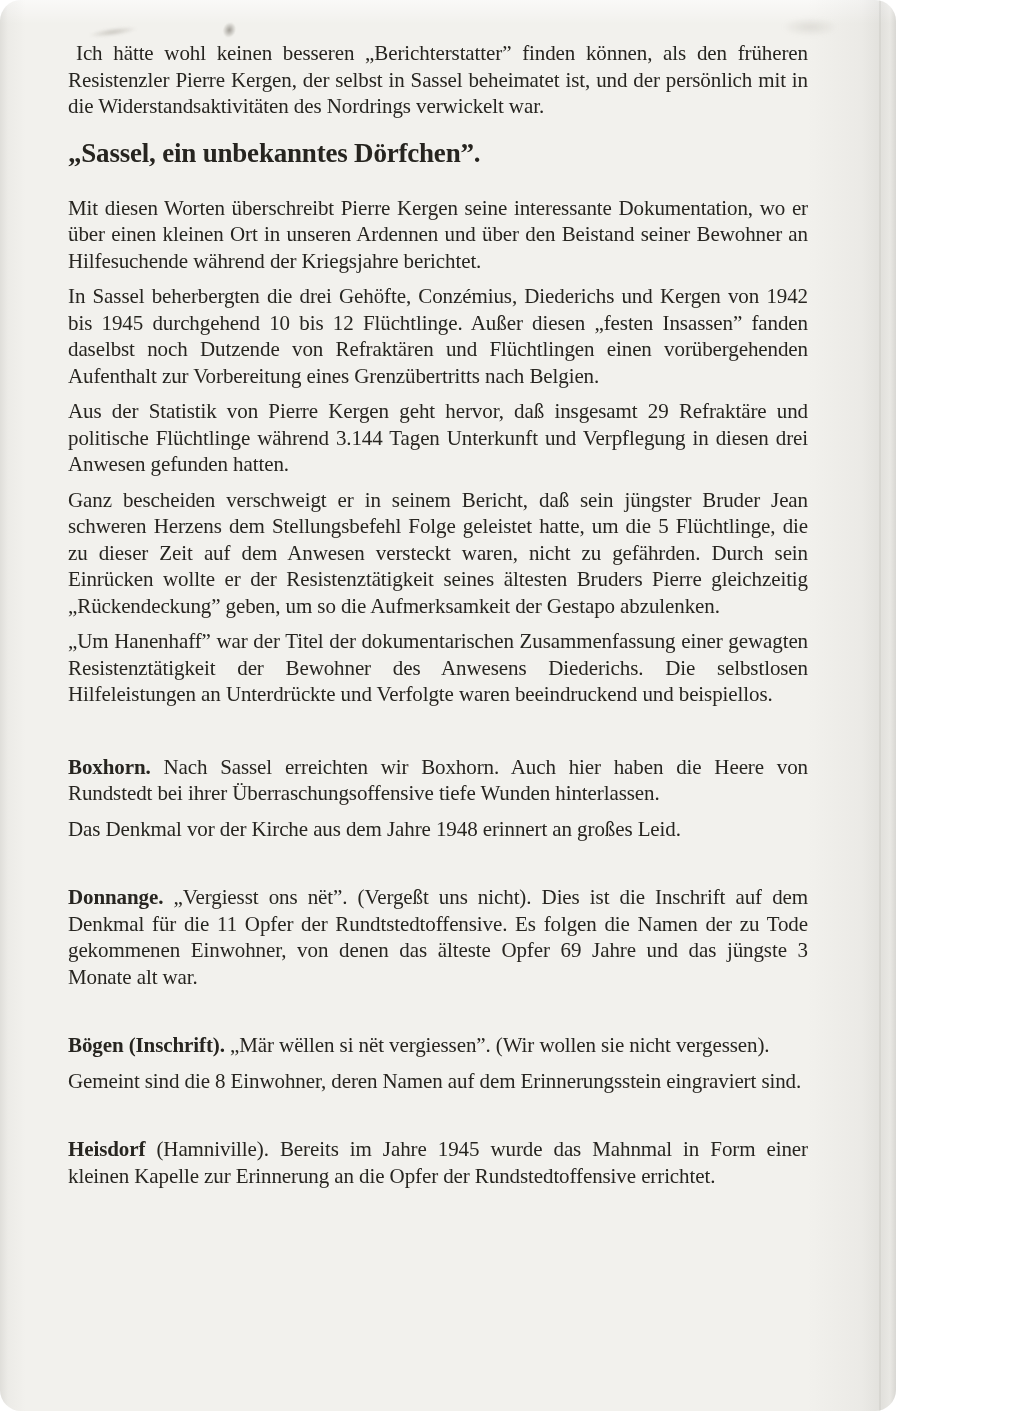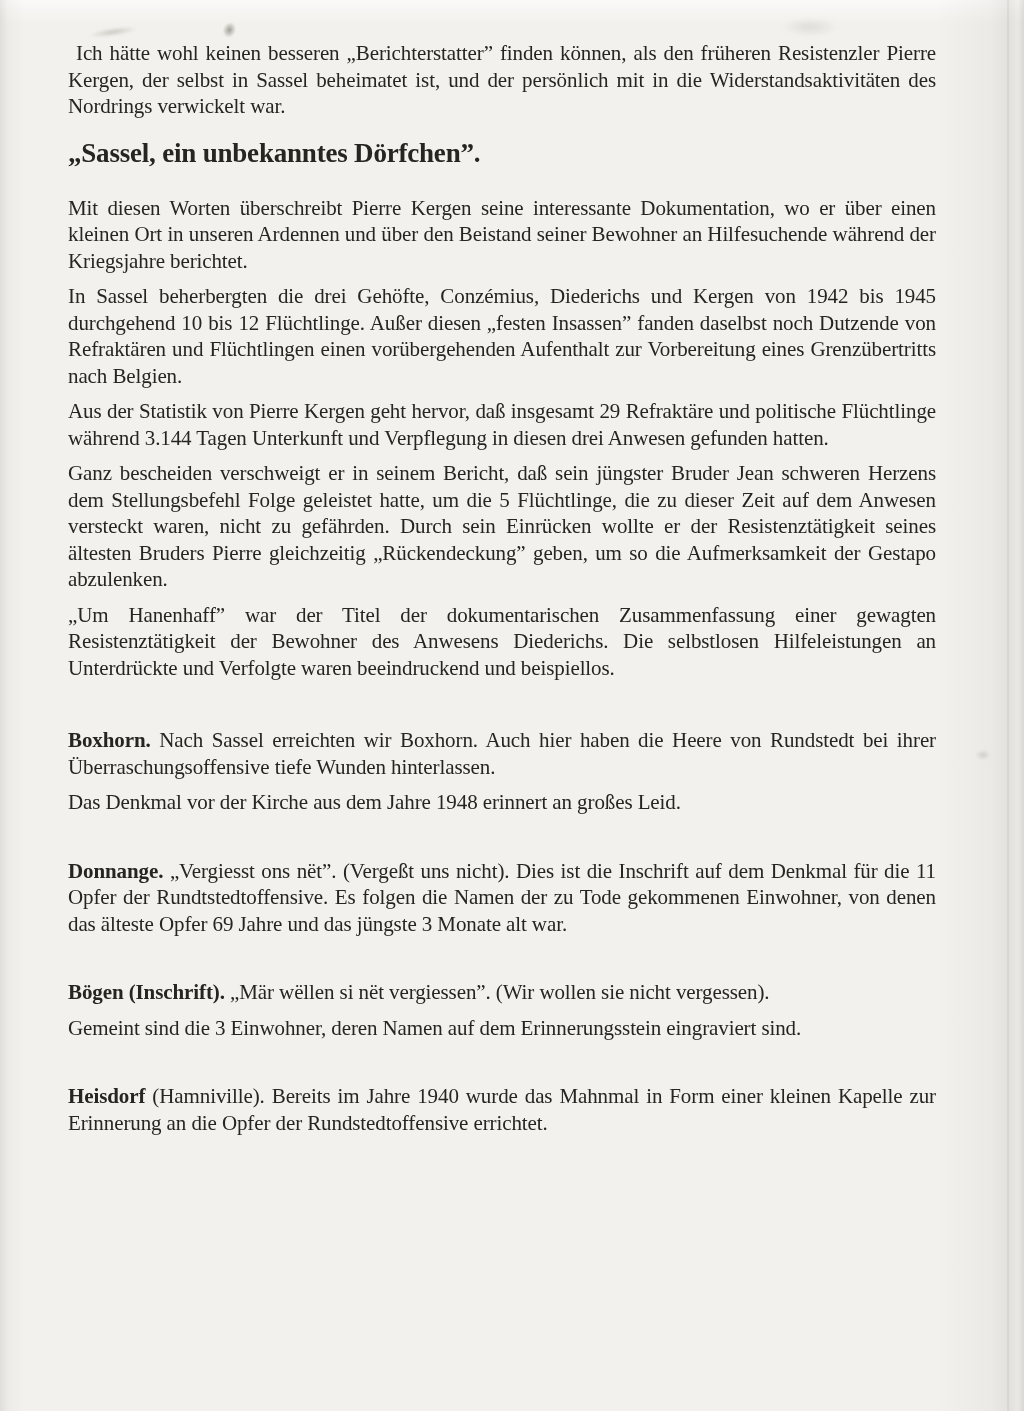--- a/index.html
+++ b/index.html
@@ -2,30 +2,31 @@
 <html lang="de"><head>
 <meta charset="utf-8">
 <style>
   html, body {
     margin: 0;
     padding: 0;
     background: #ffffff;
   }
   .page {
     position: relative;
-    width: 1024px;
+    width: 896px;
     height: 1411px;
     overflow: hidden;
     background:
       linear-gradient(to right, rgba(60,58,52,0.10) 0px, rgba(60,58,52,0.03) 8px, rgba(60,58,52,0.0) 26px),
       linear-gradient(to left, rgba(60,58,52,0.14) 0px, rgba(60,58,52,0.05) 6px, rgba(60,58,52,0.09) 14px, rgba(60,58,52,0.04) 34px, rgba(60,58,52,0.0) 90px),
       linear-gradient(to bottom, rgba(255,255,255,0.6) 0px, rgba(255,255,255,0) 24px),
       #f2f1ed;
     font-family: "Liberation Serif", "DejaVu Serif", serif;
     color: #272520;
+    border-radius: 21px;
   }
   .content {
     position: relative;
     padding: 40px 88px 0 68px;
     box-sizing: border-box;
   }
   p.para {
     margin: 0 0 9px 0;
     font-size: 21px;
     line-height: 26.5px;
@@ -120,21 +121,21 @@
     </p>
 
     <p class="para gap-section">
       <span class="lead">Donnange.</span><span> „Vergiesst ons nët”. (Vergeßt uns nicht). Dies ist die Inschrift auf dem Denkmal für die 11 Opfer der Rundtstedtoffensive. Es folgen die Namen der zu Tode gekommenen Einwohner, von denen das älteste Opfer 69 Jahre und das jüngste 3 Monate alt war.</span>
     </p>
 
     <p class="para gap-section">
       <span class="lead">Bögen (Inschrift).</span><span> „Mär wëllen si nët vergiessen”. (Wir wollen sie nicht vergessen).</span>
     </p>
     <p class="para">
-      <span>Gemeint sind die 3 Einwohner, deren Namen auf dem Erinnerungsstein eingraviert sind.</span>
+      <span>Gemeint sind die 8 Einwohner, deren Namen auf dem Erinnerungsstein eingraviert sind.</span>
     </p>
 
     <p class="para gap-section">
-      <span class="lead">Heisdorf</span><span> (Hamniville). Bereits im Jahre 1940 wurde das Mahnmal in Form einer kleinen Kapelle zur Erinnerung an die Opfer der Rundstedtoffensive errichtet.</span>
+      <span class="lead">Heisdorf</span><span> (Hamniville). Bereits im Jahre 1945 wurde das Mahnmal in Form einer kleinen Kapelle zur Erinnerung an die Opfer der Rundstedtoffensive errichtet.</span>
     </p>
 
   </div>
 </div>
 
 </body></html>

